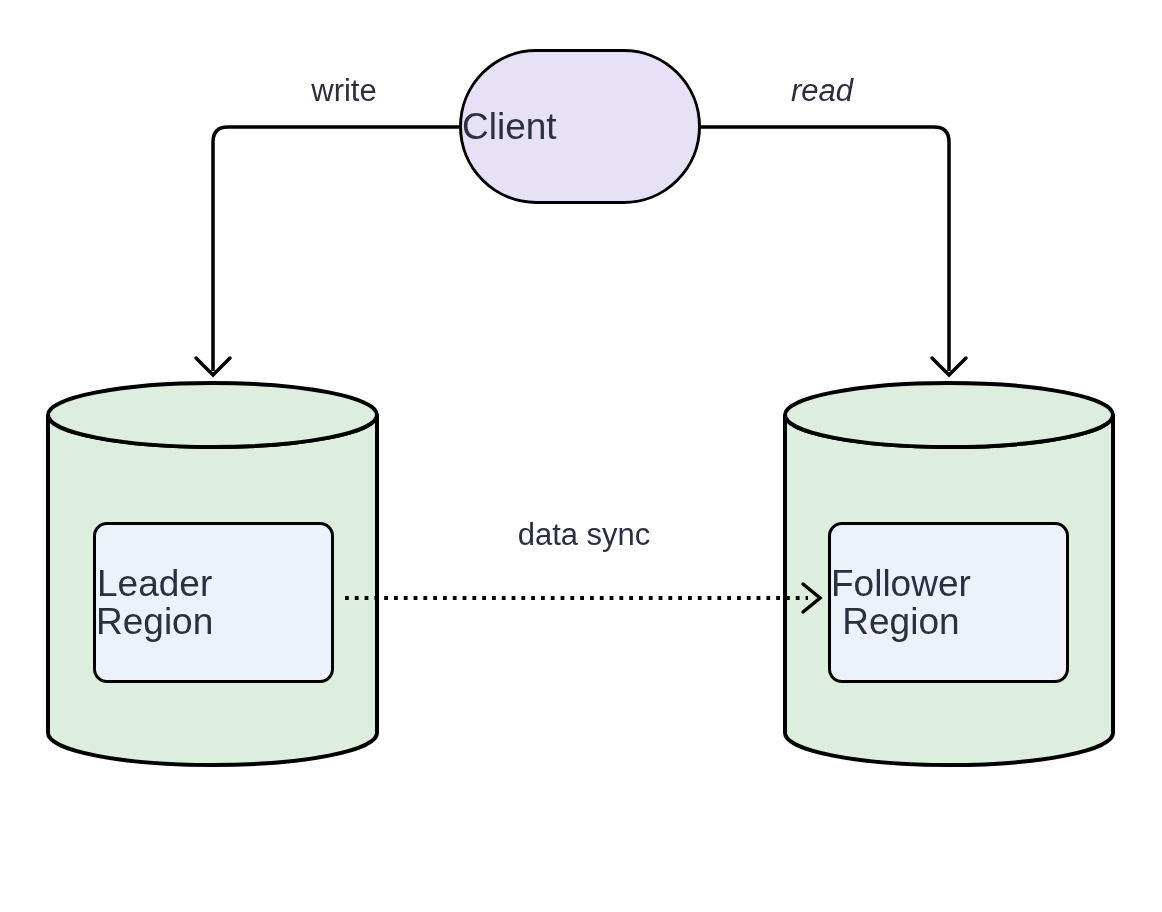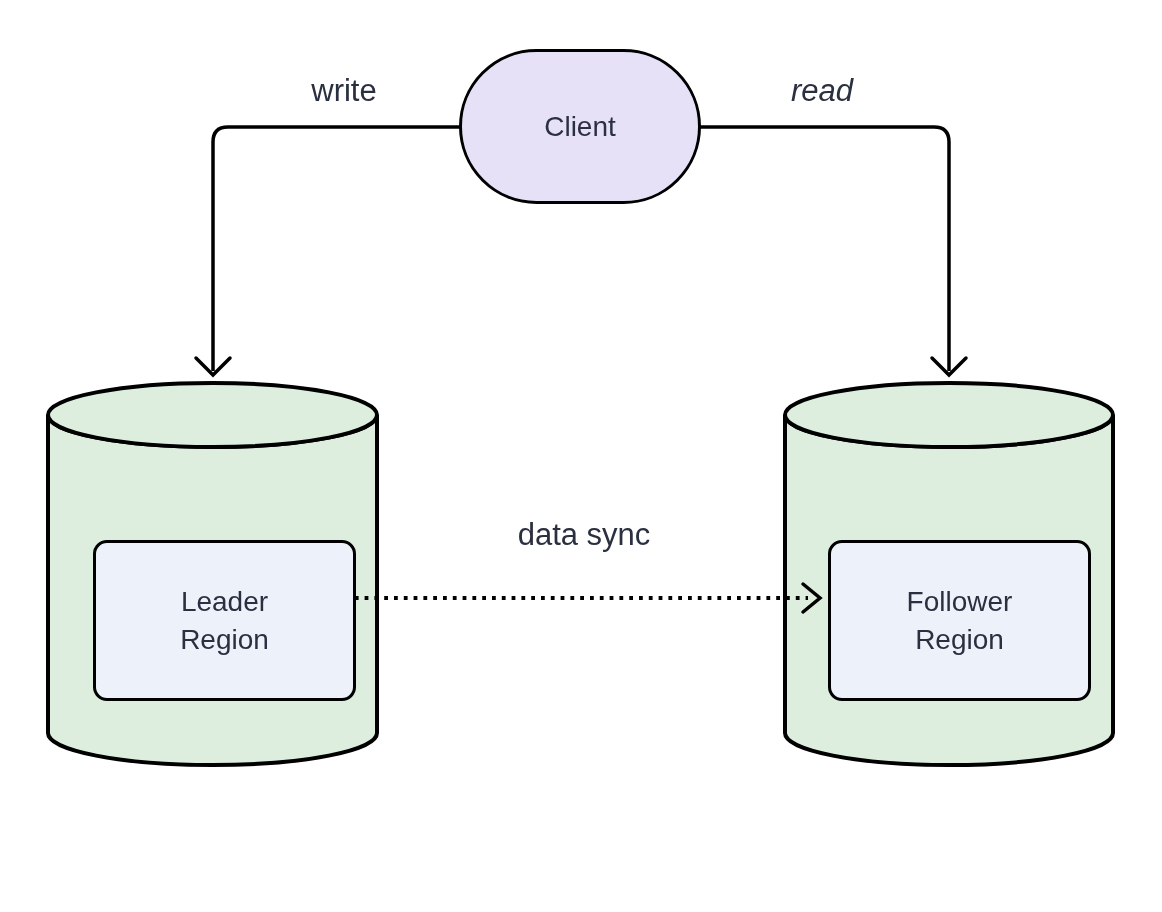--- a/index.html
+++ b/index.html
@@ -15,35 +15,34 @@
   }
   .layer-svg {
     position: absolute;
     left: 0; top: 0;
     width: 1162px; height: 912px;
   }
   .node {
     position: absolute;
     display: flex;
     align-items: center;
-    justify-content: center;
     text-align: center;
     border: 3.5px solid var(--stroke, #000);
-    font-size: 28px;
+    font-size: 37px;
     color: var(--text, #2b3040);
   }
   .client {
     left: 459px; top: 49px;
     width: 242px; height: 155px;
     border-radius: 78px;
     background: var(--client-fill, #e7e1f8);
   }
   .region {
-    width: 263px; height: 161px;
-    top: 540px;
+    width: 241px; height: 161px;
+    top: 522px;
     border-radius: 14px;
     background: var(--region-fill, #edf2fa);
     line-height: 38px;
     white-space: pre-line;
   }
   .region.leader { left: 93px; }
   .region.follower { left: 828px; }
   .edge-label {
     position: absolute;
     transform: translate(-50%, -50%);

